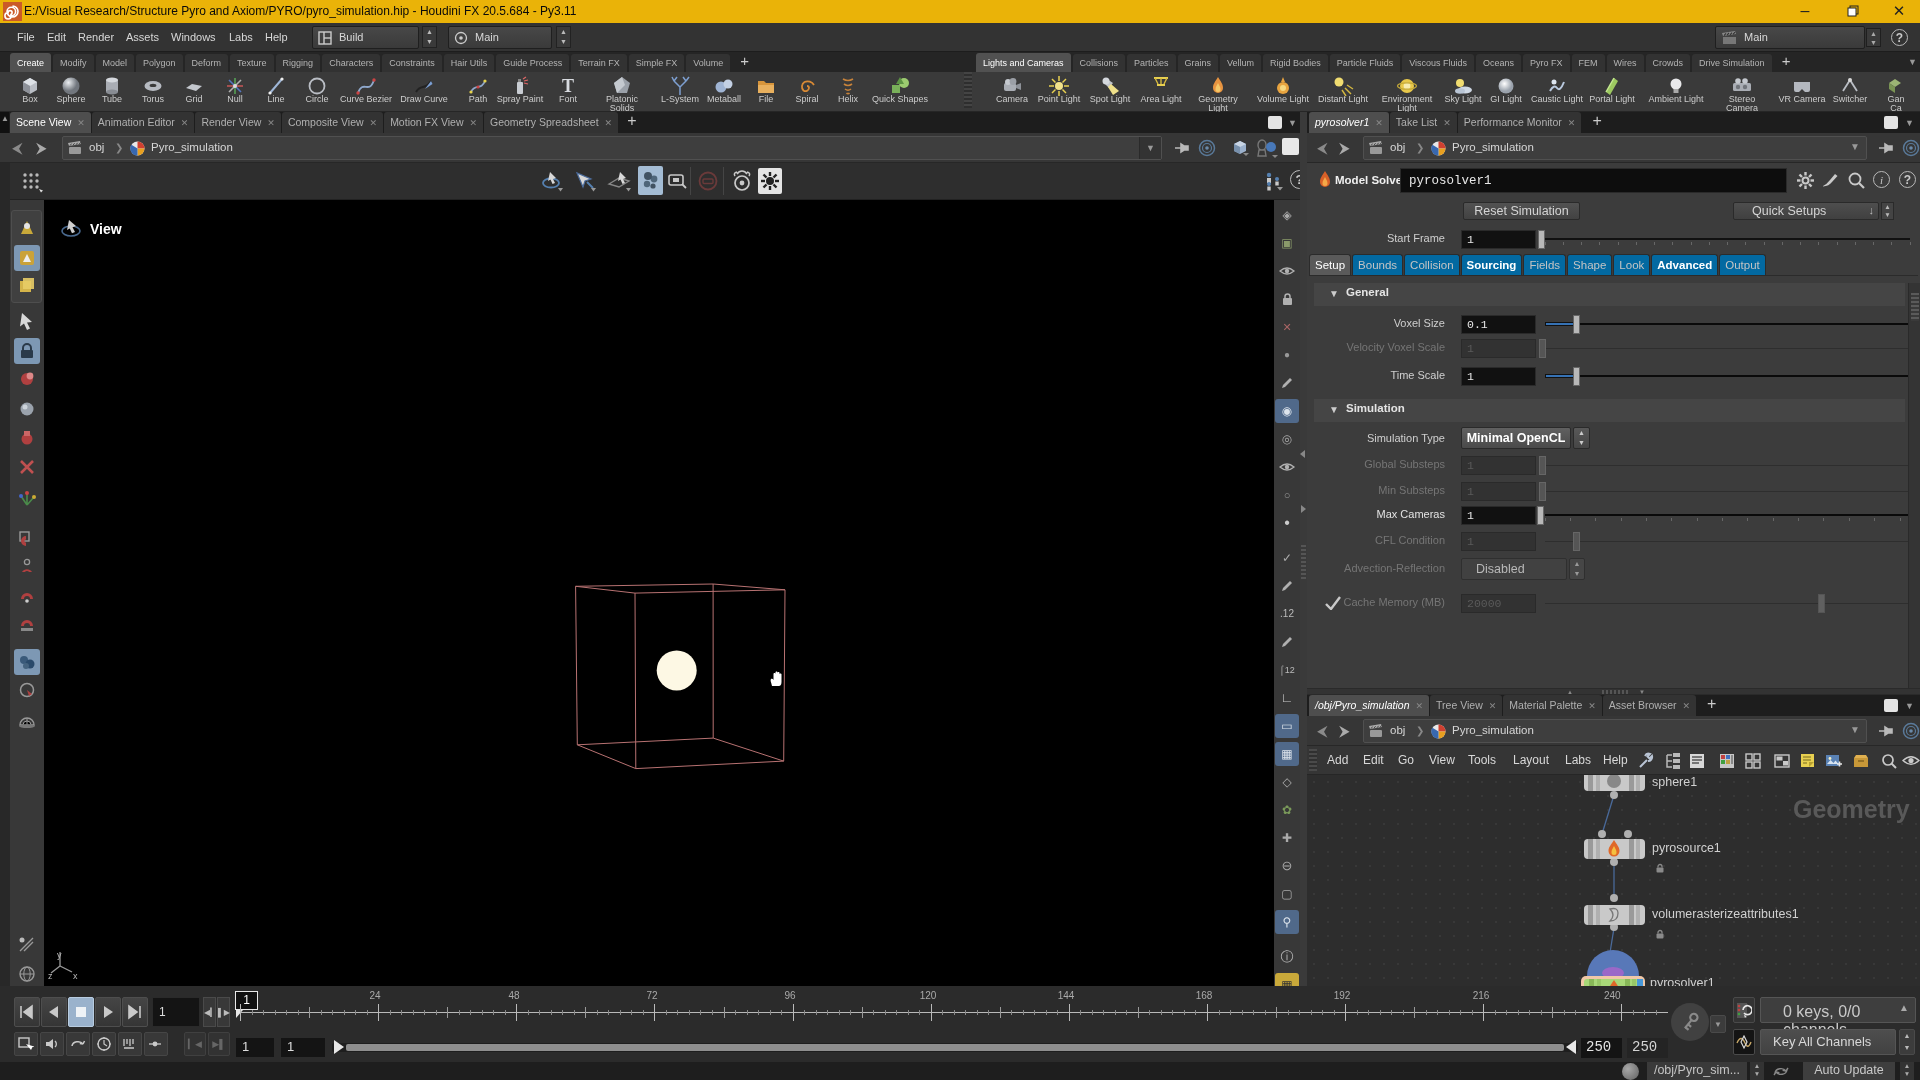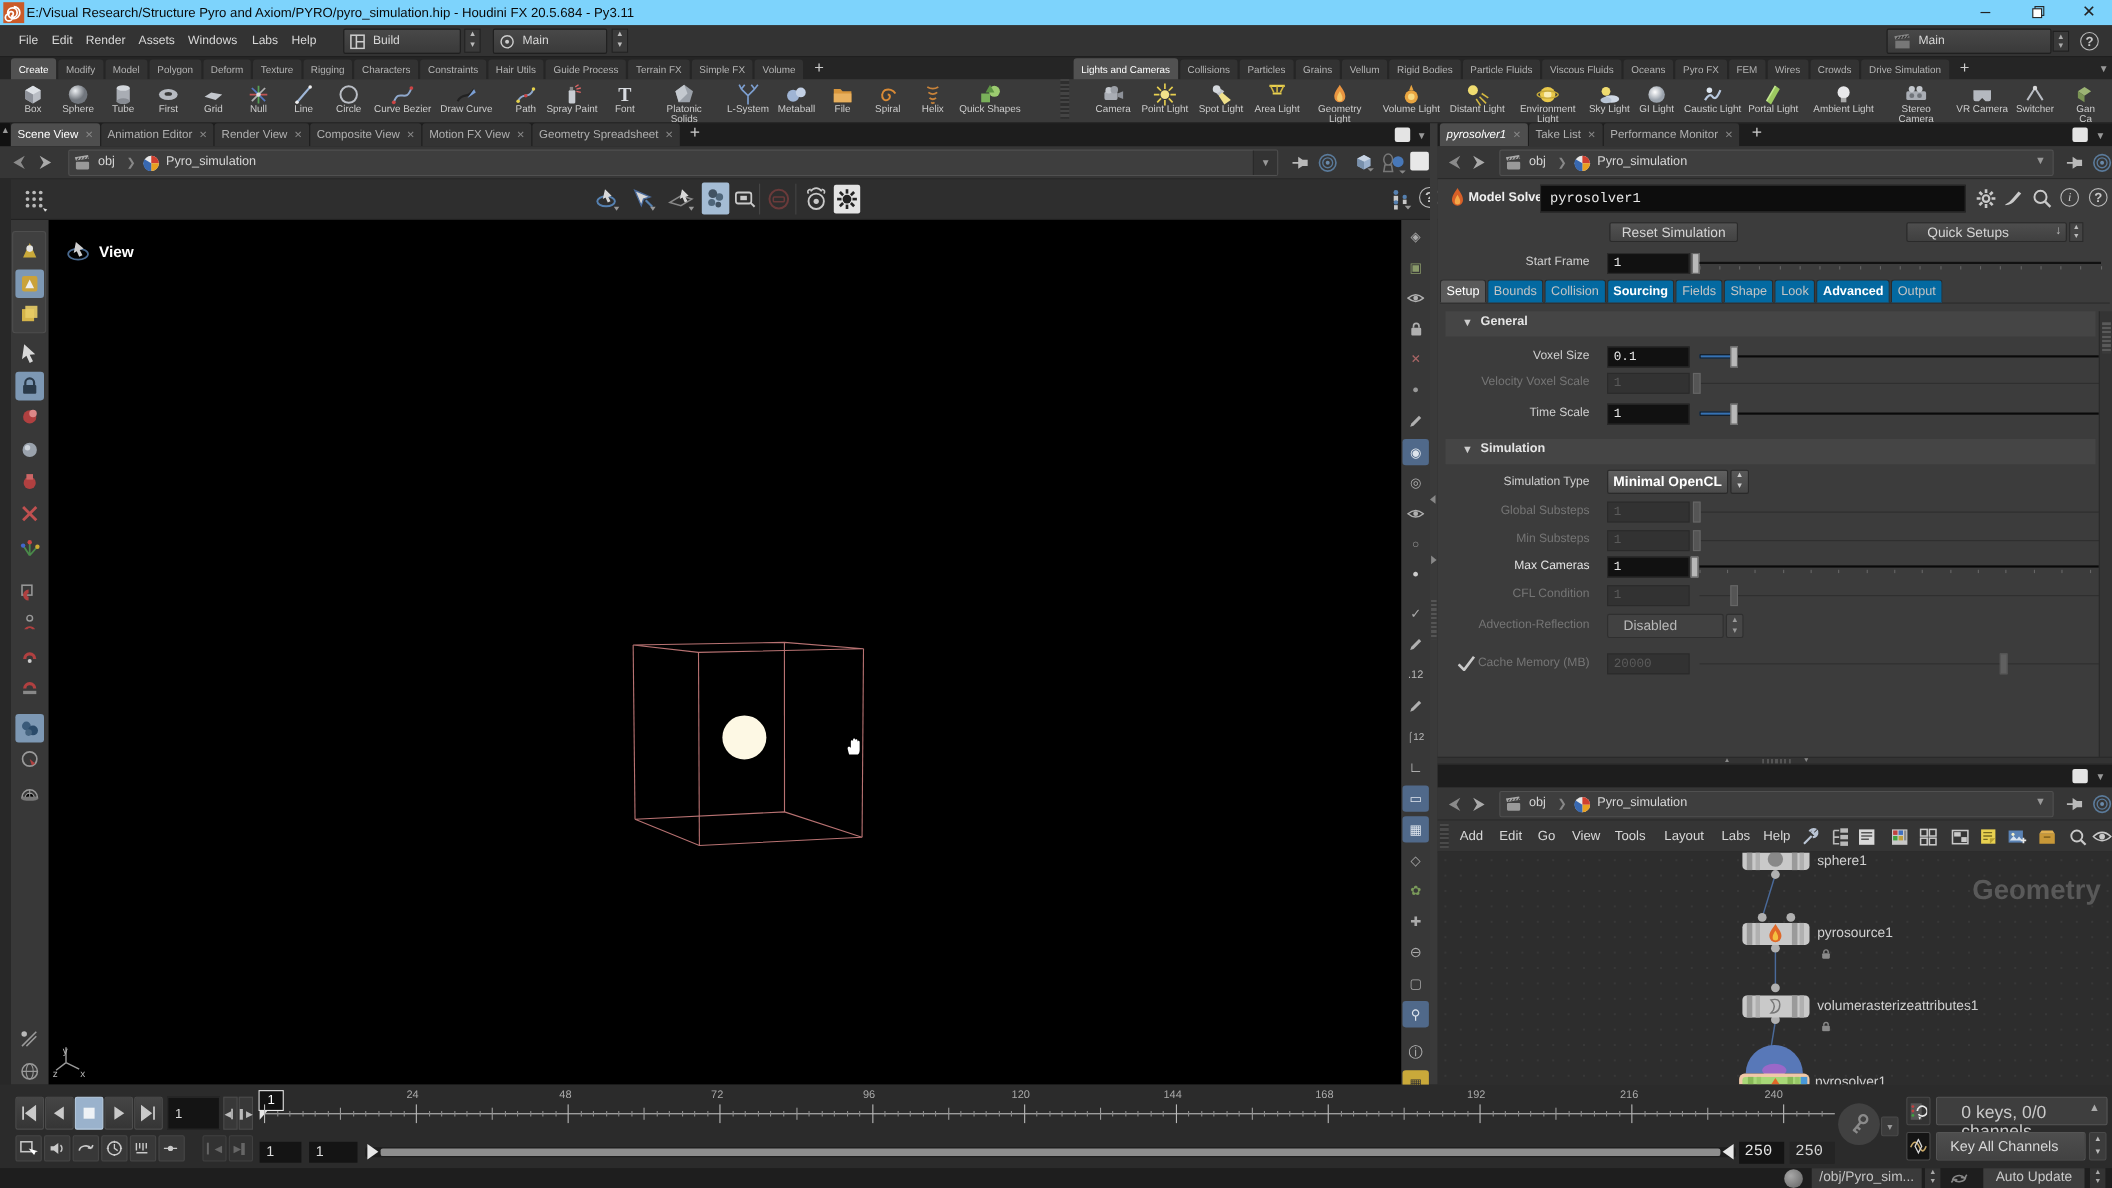--- a/index.html
+++ b/index.html
@@ -1,20 +1,20 @@
 <!DOCTYPE html>
 <html><head>
 <meta charset="utf-8">
 <style>
 * { margin:0; padding:0; box-sizing:border-box; }
 html,body { width:1920px; height:1080px; overflow:hidden; background:#282828; font-family:"Liberation Sans",sans-serif; }
 .abs { position:absolute; }
 #stage { position:relative; width:1920px; height:1080px; }
 
-#titlebar { left:0; top:0; width:1920px; height:23px; background:#7dd3fc; color:#111; font-size:14px; }
+#titlebar { left:0; top:0; width:1920px; height:23px; background:#eab308; color:#111; font-size:14px; }
 #titlebar .logo { left:3px; top:2px; width:19px; height:19px; background:#ca5a28; }
 #titlebar .ttext { left:24px; top:4px; font-size:12px; color:#0a0a0a; }
 .winbtn { top:0; height:23px; width:46px; text-align:center; color:#222; font-size:13px; line-height:22px; }
 
 #menubar { left:0; top:23px; width:1920px; height:29px; background:#333333; border-bottom:1px solid #1d1d1d; }
 .menuitem { color:#d8d8d8; font-size:11px; top:8px; }
 .combo { top:3px; height:23px; background:linear-gradient(#484848,#3a3a3a); border:1px solid #1f1f1f; border-radius:2px; color:#d8d8d8; font-size:13px;text-align:center; }
 
 #shelftabs { left:0; top:52px; width:1920px; height:20px; background:#252525; }
 .stab { display:inline-block; height:18px; line-height:18px; margin-top:2px; padding:0 7px; font-size:9px; color:#b4b4b4; background:#323232; border-radius:3px 3px 0 0; margin-right:2px; }
@@ -144,21 +144,21 @@
             <ellipse cx="11" cy="5" rx="6" ry="2.6" fill="#d4d8dd"></ellipse>
             <ellipse cx="11" cy="17" rx="6" ry="2.6" fill="#888c93"></ellipse>
           </svg></div>
         <div class="tlabel">Tube</div>
       </div>
 <div class="tool" style="left:119px;width:68px;">
         <div class="ticon"><svg width="22" height="22" viewBox="0 0 22 22">
             <ellipse cx="11" cy="11" rx="8.5" ry="5" fill="#b6bac1"></ellipse>
             <ellipse cx="11" cy="10.4" rx="3.4" ry="1.7" fill="#3a3a3a"></ellipse>
           </svg></div>
-        <div class="tlabel">First</div>
+        <div class="tlabel">Torus</div>
       </div>
 <div class="tool" style="left:160px;width:68px;">
         <div class="ticon"><svg width="22" height="22" viewBox="0 0 22 22">
             <path d="M3 13 L9 9 L19 11 L13 16 Z" fill="#c3c7cd"></path>
           </svg></div>
         <div class="tlabel">Grid</div>
       </div>
 <div class="tool" style="left:201px;width:68px;">
         <div class="ticon"><svg width="22" height="22" viewBox="0 0 22 22">
             <g stroke-width="1.6">
@@ -927,20 +927,23 @@
 </div>
 
 <div class="abs" style="left:1307px;top:688px;width:613px;height:7px;background:#333;border-top:1px solid #2a2a2a;border-bottom:1px solid #2a2a2a;">
   <div style="position:absolute;left:295px;top:1px;width:26px;height:4px;background:repeating-linear-gradient(90deg,#555 0 2px,#333 2px 4px);"></div>
   <div style="position:absolute;left:260px;top:0px;color:#888;font-size:6px;">▲</div>
   <div style="position:absolute;left:332px;top:0px;color:#888;font-size:6px;">▼</div>
  </div>
 
 <div class="abs" id="rbot">
  <div class="abs ptabbar" style="left:0;top:0;width:613px;">
+  <div class="abs" style="left:2px;top:0;white-space:nowrap;">
+   <span class="ptab sel" style="font-style:italic;">/obj/Pyro_simulation<span class="x" style="font-style:normal;">✕</span></span><span class="ptab">Tree View<span class="x">✕</span></span><span class="ptab">Material Palette<span class="x">✕</span></span><span class="ptab">Asset Browser<span class="x">✕</span></span><span style="color:#ccc;font-size:16px;margin-left:10px;">+</span>
+  </div>
   <div class="abs" style="right:22px;top:4px;width:14px;height:13px;background:#e4e4e4;border-radius:2px;"></div>
   <div class="abs" style="right:6px;top:6px;color:#999;font-size:9px;">▼</div>
  </div>
  <div class="abs bcrow" style="left:0;top:21px;width:613px;height:30px;">
   <span class="abs navarr" style="left:10px;top:6px;">⮜</span>
   <span class="abs navarr" style="left:32px;top:6px;color:#aaa;">⮞</span>
   <div class="abs pathbox" style="left:56px;top:3px;width:504px;height:24px;">
    <svg style="position:absolute;left:4px;top:3px" width="17" height="17" viewBox="0 0 17 17">
             <rect x="2" y="7" width="12" height="7" rx="1" fill="#999"></rect>
             <path d="M2 6 L14 4 L13 1 L1 3 Z" fill="#aaa"></path>

